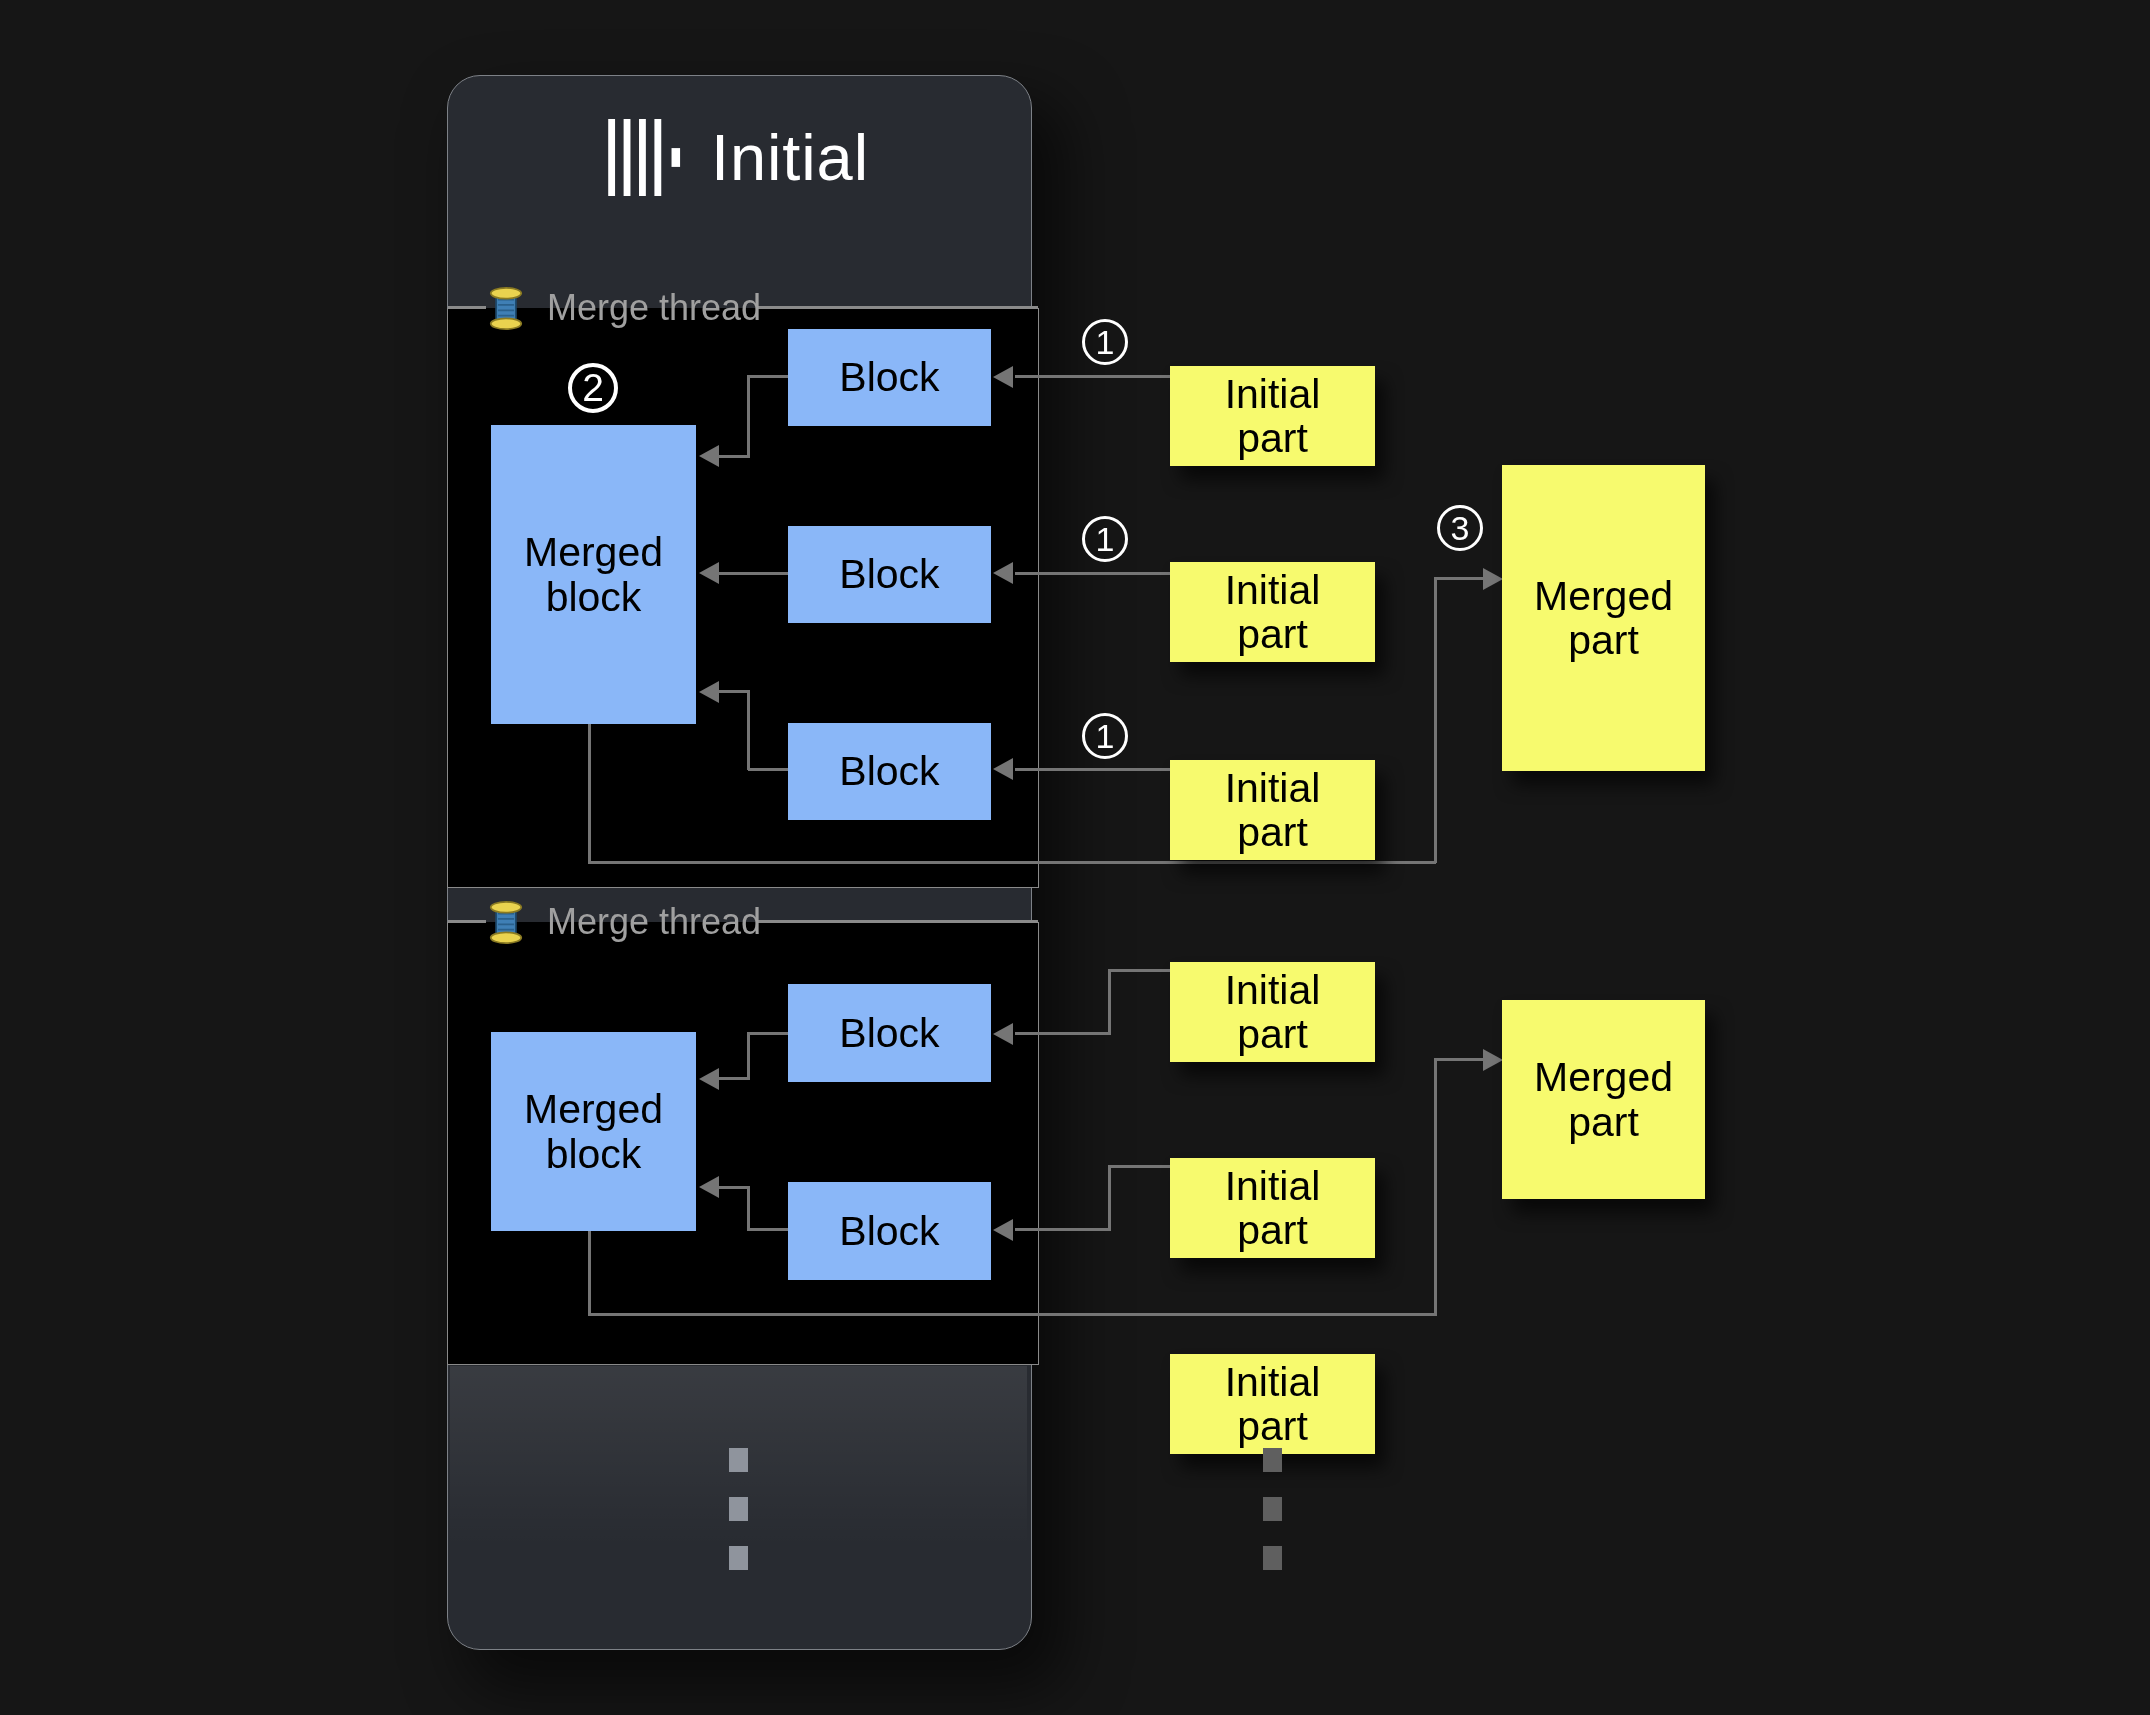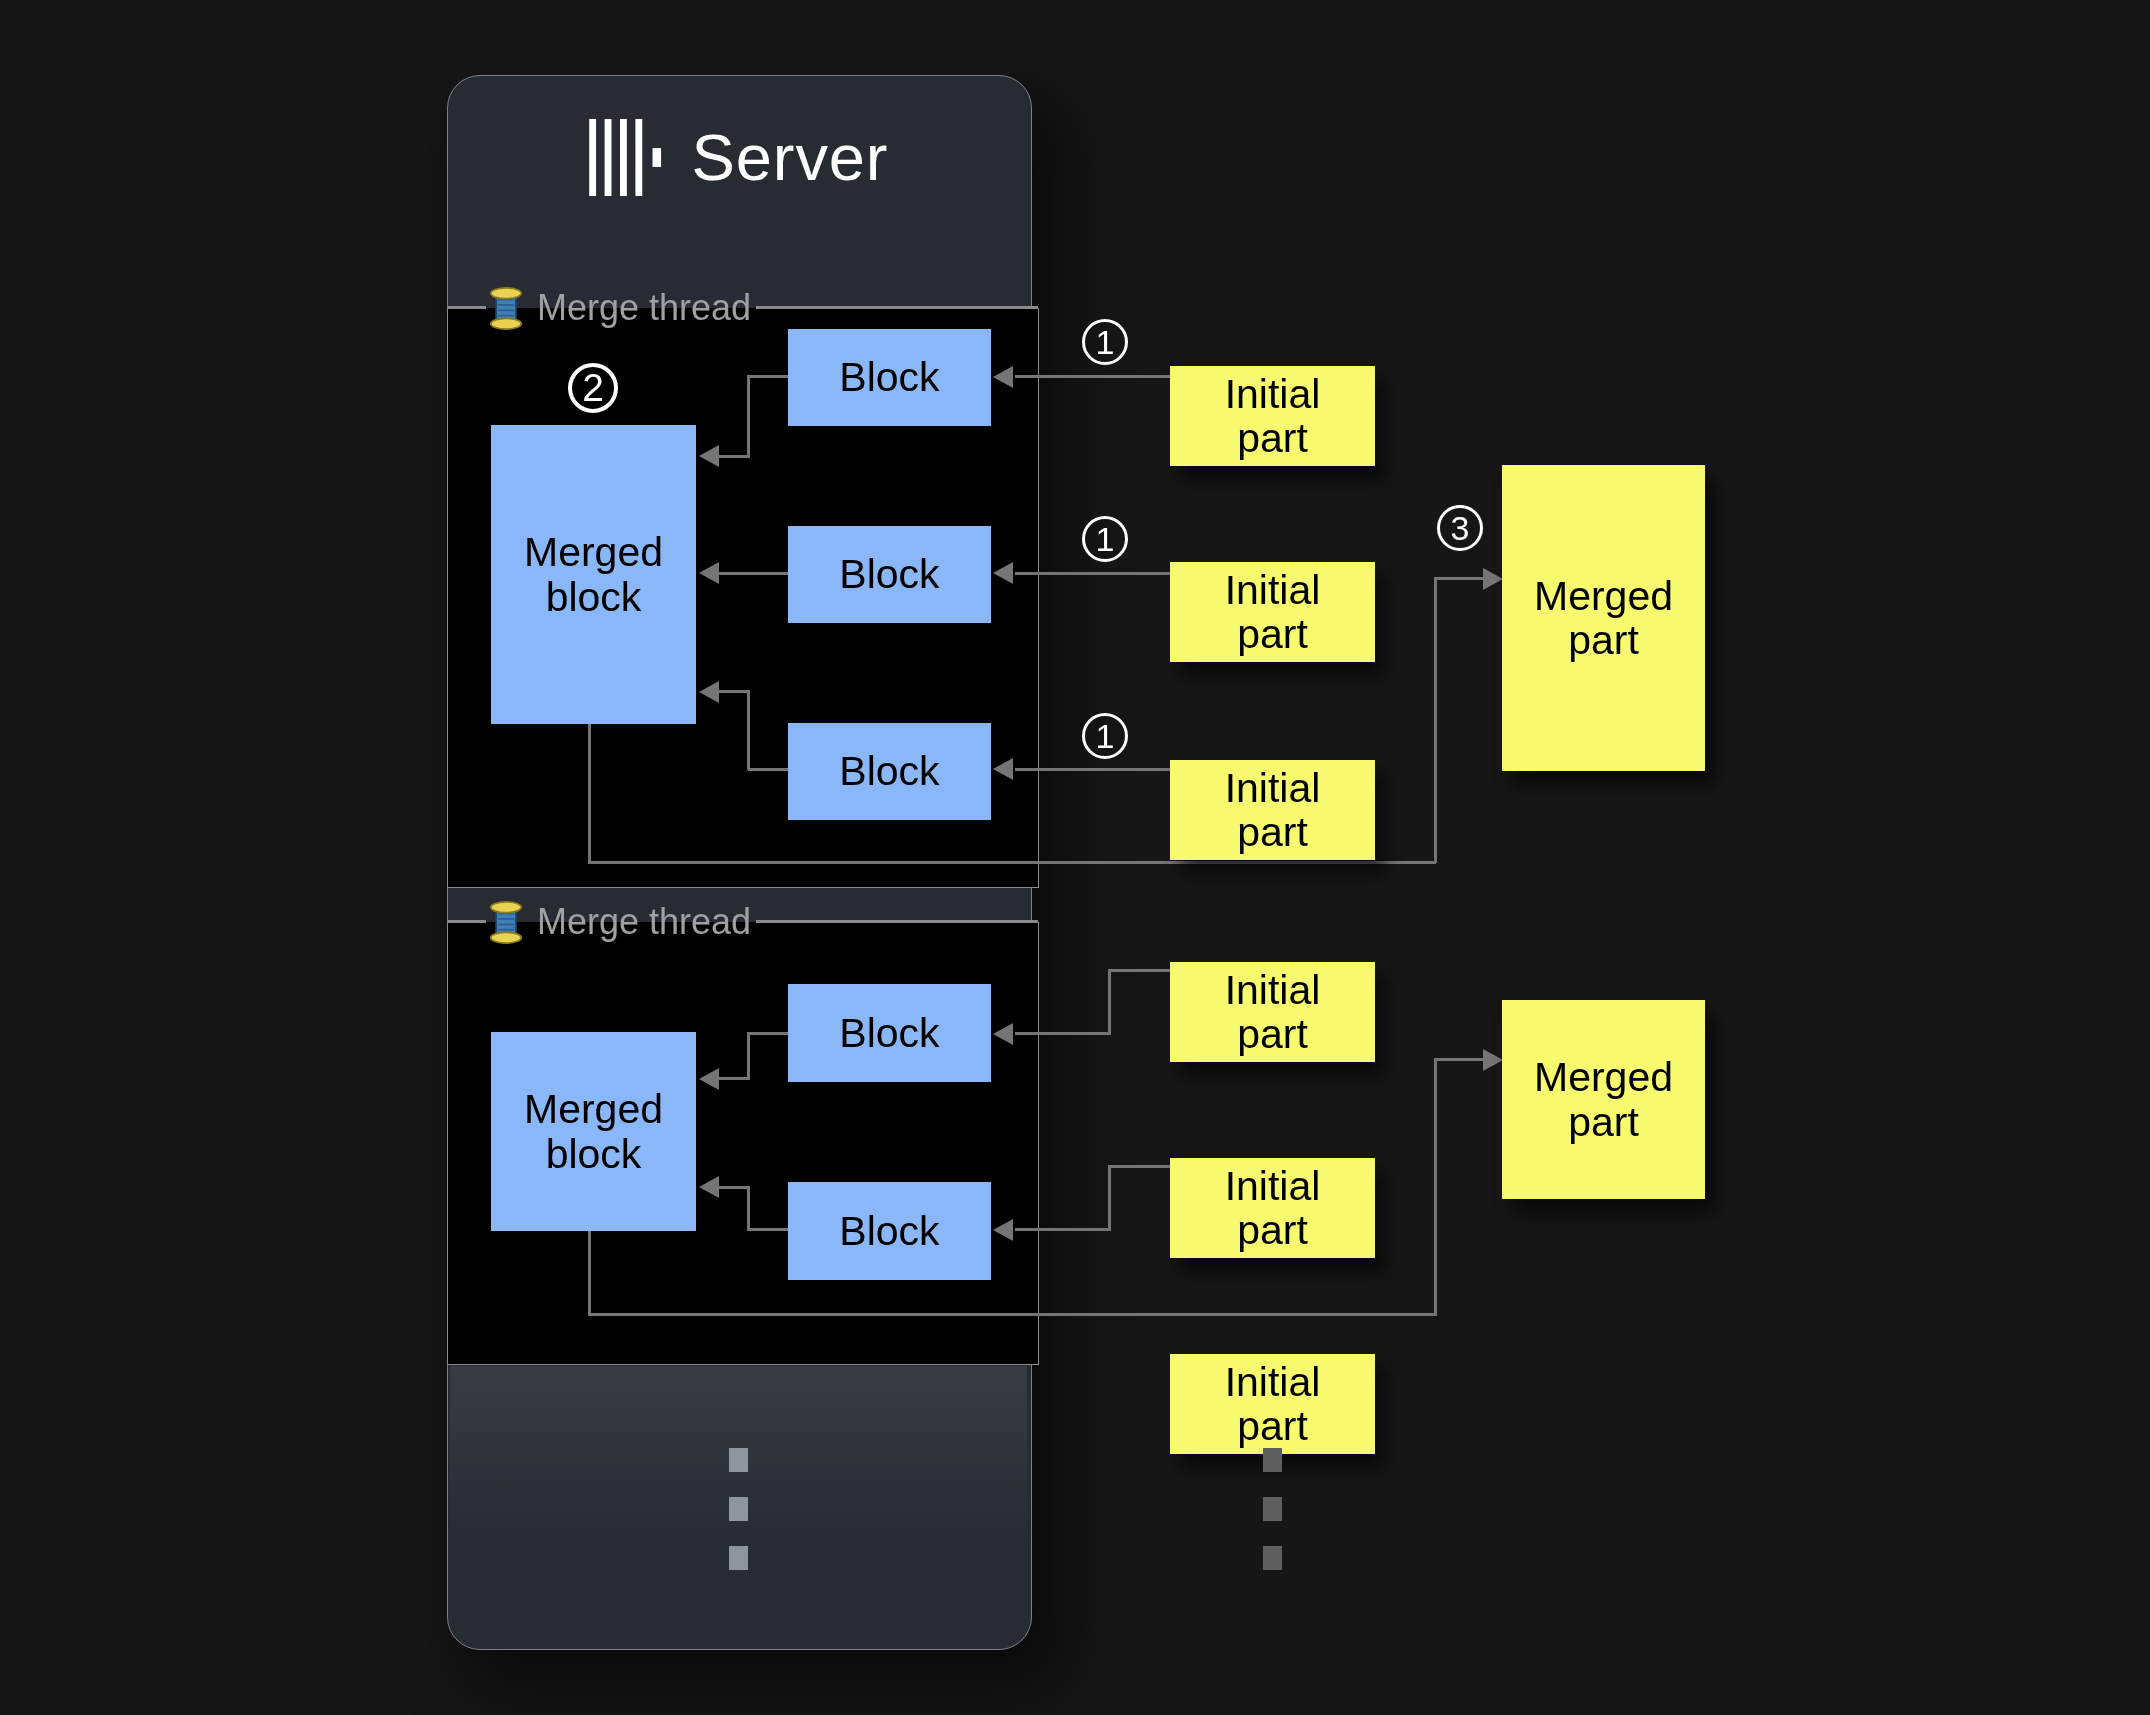--- a/index.html
+++ b/index.html
@@ -47,21 +47,21 @@
     border-top:none;
     z-index:2;box-sizing:border-box;
   }
   .tp-seg{position:absolute;top:-1.7px;height:2.6px;background:var(--panel-border);}
   .tp-seg.l{left:0;width:38px;}
   .tp-seg.r{left:308px;right:0;}
   .tp-legend{
     position:absolute;top:-24px;left:39px;height:48px;
     display:flex;align-items:center;gap:12px;
   }
-  .legend-text{color:var(--legend);font-size:36px;white-space:nowrap;}
+  .legend-text{color:var(--legend);font-size:36px;white-space:nowrap;margin-left:10px;}
   
   .bluebox,.yellowbox{
     position:absolute;display:flex;align-items:center;justify-content:center;
     color:#000;z-index:3;
   }
   .bluebox{background:var(--blue);}
   .yellowbox{background:var(--yellow);box-shadow:10.3px 13.7px 17px rgba(0,0,0,.65);margin-top:40px;}
   .box-label{
     font-size:41px;line-height:1.08;text-align:center;max-width:78%;
   }
@@ -97,21 +97,21 @@
   <div class="server-sheen"></div>
 
   <div class="server-title-row">
     <svg class="icon" width="74" height="77" viewBox="0 0 43 45" aria-hidden="true">
       <rect x="0" y="0" width="4" height="45" fill="#fff"></rect>
       <rect x="9" y="0" width="4" height="45" fill="#fff"></rect>
       <rect x="18" y="0" width="4" height="45" fill="#fff"></rect>
       <rect x="27" y="0" width="4" height="45" fill="#fff"></rect>
       <rect x="37" y="17" width="5" height="11" fill="#fff"></rect>
     </svg>
-    <span class="server-title">Server</span>
+    <span class="server-title">Initial</span>
   </div>
 
   <div class="thread-panel" style="top:308px;height:580px;">
     <div class="tp-seg l"></div>
     <div class="tp-seg r"></div>
     <div class="tp-legend">
       <svg class="icon" width="38" height="43" viewBox="0 0 40 48" aria-hidden="true">
         <rect x="9" y="7" width="22" height="34" fill="#3f7fb5" stroke="#1e4a6e" stroke-width="2"></rect>
         <path d="M11 14 H29 M11 20 H29 M11 26 H29 M11 32 H29" stroke="#2a608c" stroke-width="2"></path>
         <ellipse cx="20" cy="7" rx="17" ry="6" fill="#ead34f" stroke="#8a7a22" stroke-width="2"></ellipse>

